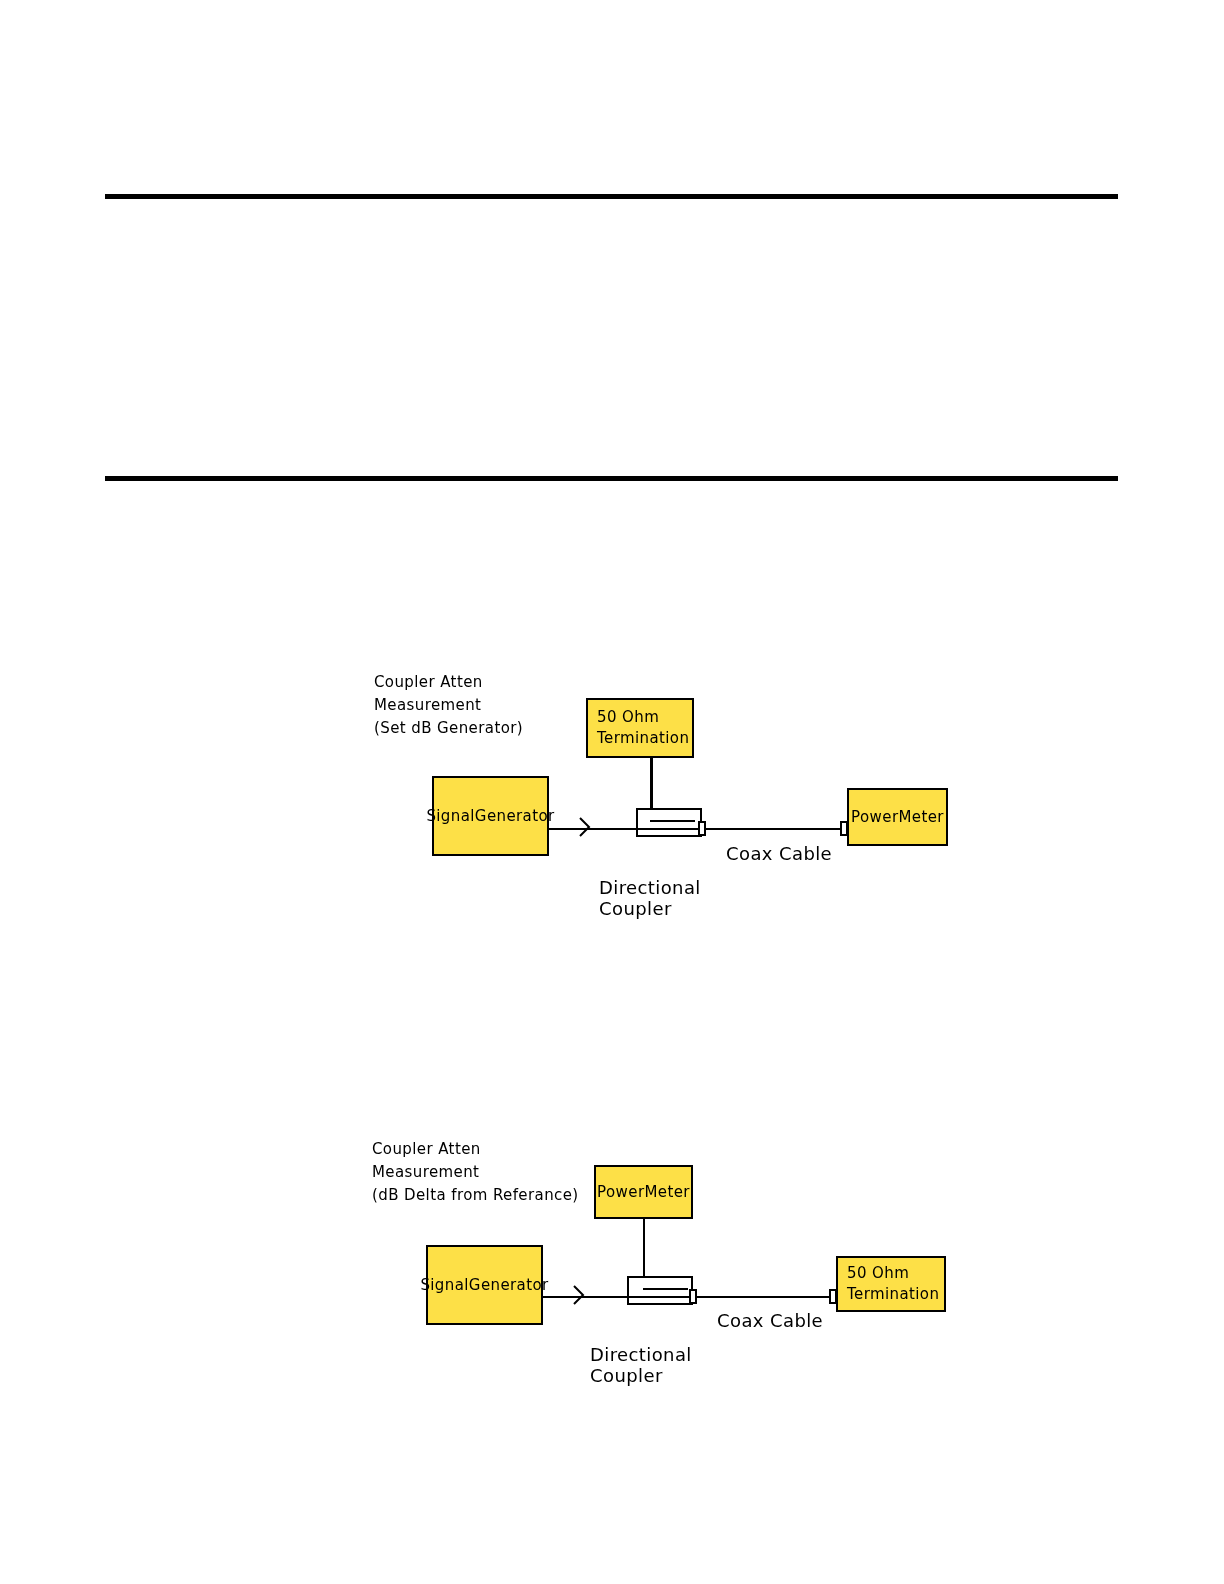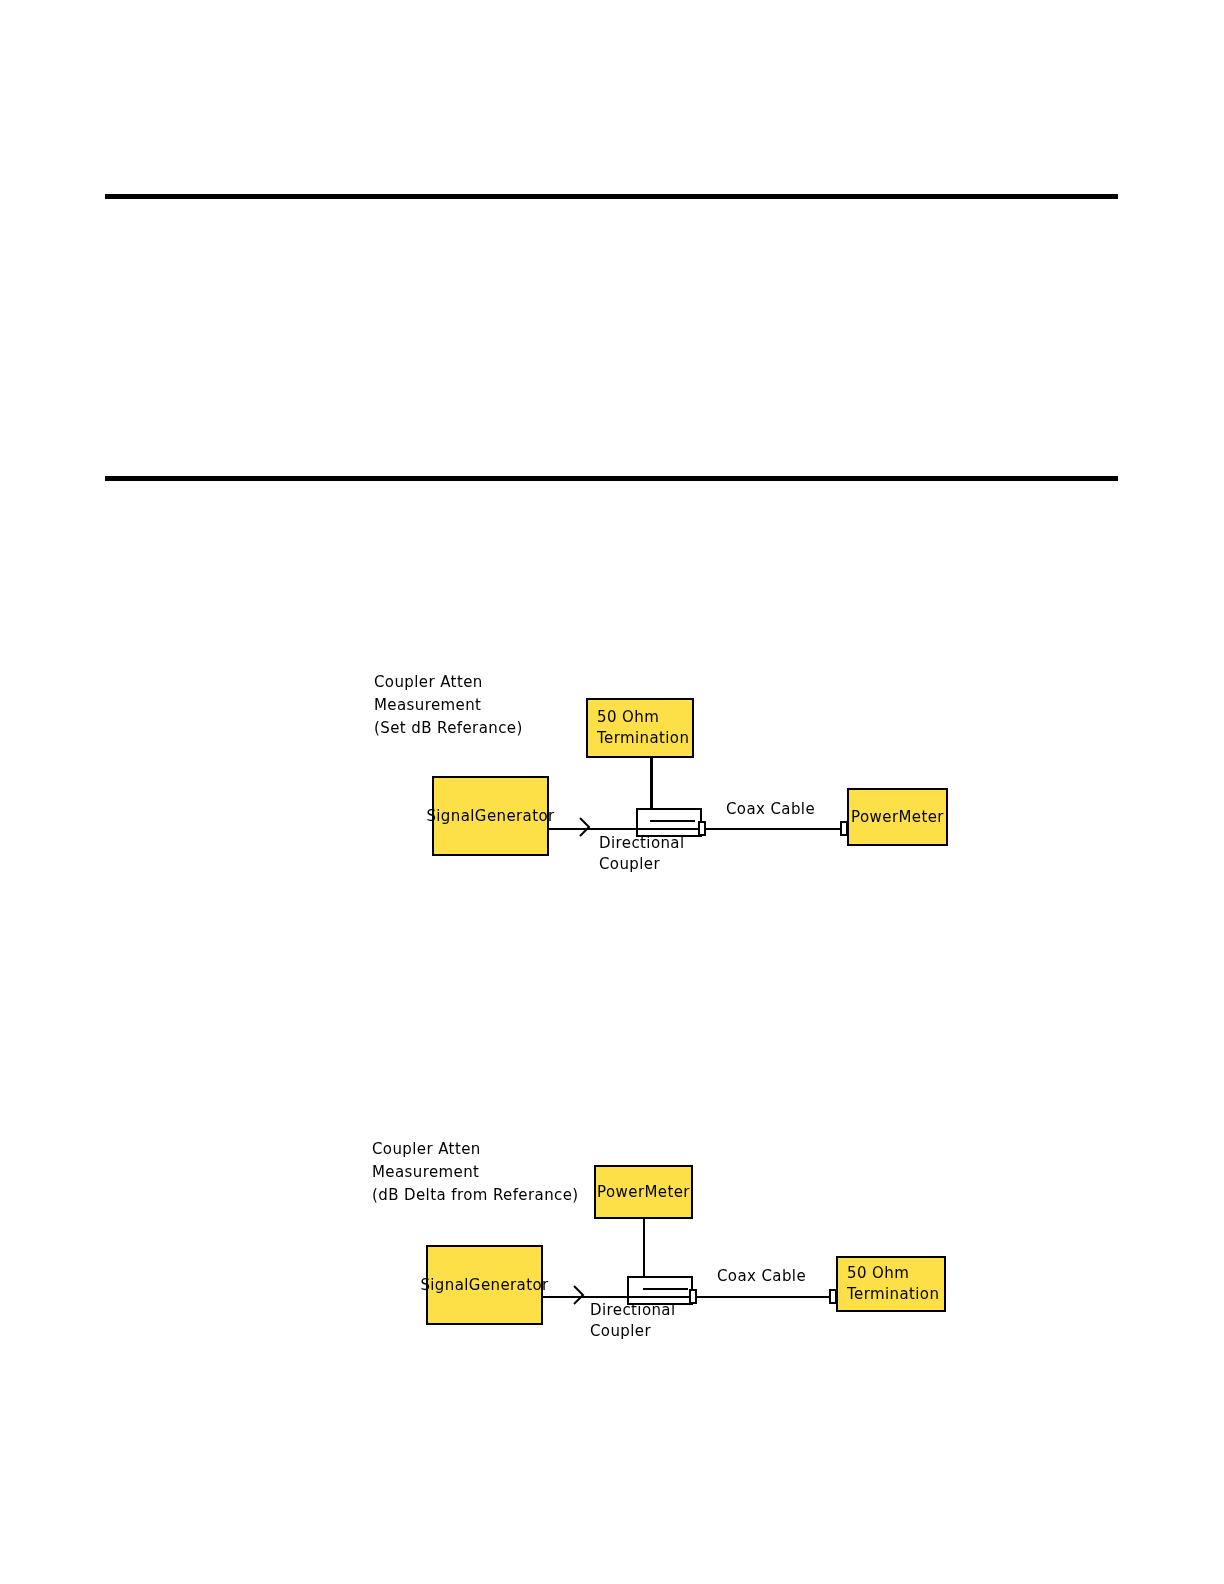--- a/index.html
+++ b/index.html
@@ -103,24 +103,25 @@
   
   .chevron {
     position: absolute;
     width: 14px;
     height: 22px;
   }
   .chevron svg { display: block; }
   
   .cap {
     position: absolute;
-    font-size: 15px;
+    font-size: 18px;
     line-height: 21px;
     white-space: nowrap;
     letter-spacing: 0.4px;
+    margin-top: 44px;
   }
   .cap.center-cap {
     text-align: left;
   }
   .title-block {
     position: absolute;
     font-size: 15px;
     line-height: 23px;
     letter-spacing: 0.4px;
     white-space: nowrap;
@@ -133,21 +134,21 @@
 <div class="page">
 
   <div class="rule" id="rule-top"></div>
   <div class="rule" id="rule-bottom"></div>
 
   <div class="diagram" style="left:0; top:0; width:1224px; height:900px;">
 
     <div class="title-block" style="left:374px; top:663px;">
       <span class="ln">Coupler Atten</span>
       <span class="ln">Measurement</span>
-      <span class="ln">(Set dB Referance)</span>
+      <span class="ln">(Set dB Generator)</span>
     </div>
 
     <div class="blk leftpad" style="left:586px; top:690px; width:108px; height:60px;">
       <span class="ln">50 Ohm</span>
       <span class="ln">Termination</span>
     </div>
 
     <div class="wire-v" style="left:650px; top:750px; height:62px;"></div>
 
     <div class="blk center" style="left:432px; top:768px; width:117px; height:80px;">

